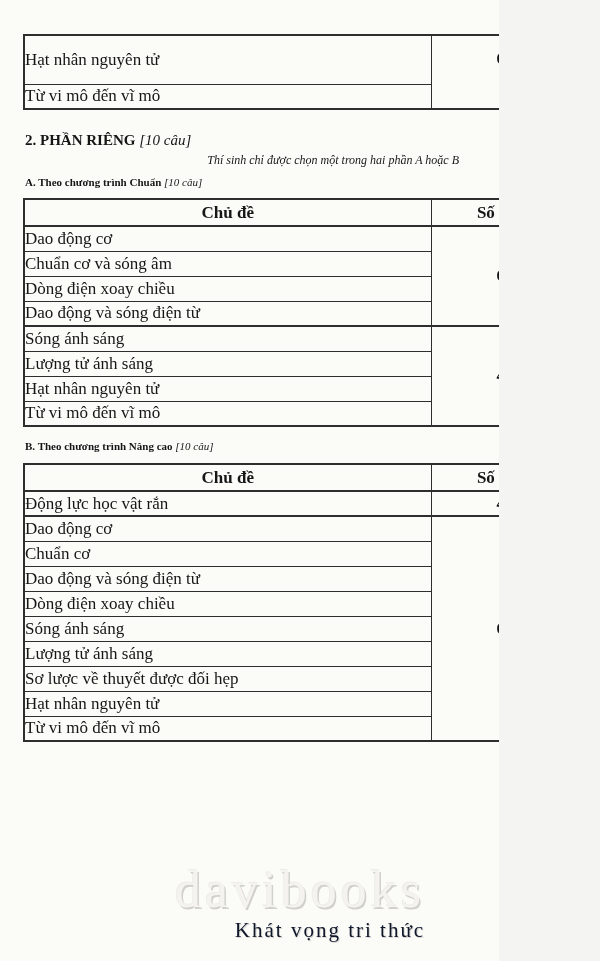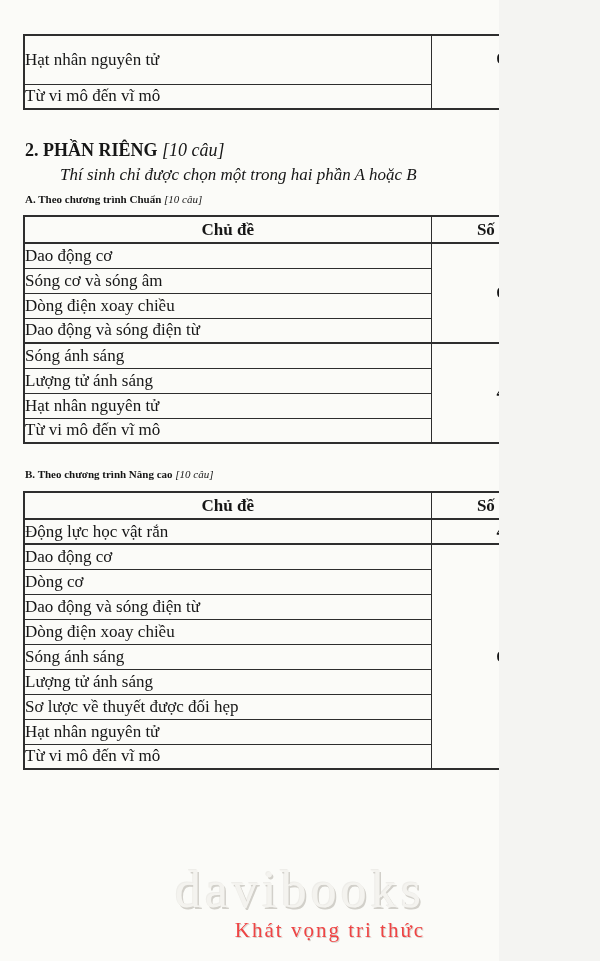--- a/index.html
+++ b/index.html
@@ -53,36 +53,36 @@
   
   .top-tbl { margin-top: 34px; }
   .top-tbl .r-tall td.topic { height: 49px; }
   .top-tbl td.count {
     vertical-align: top;
     padding-top: 13px;
   }
 
   
   .h-main {
-    margin: 30px 0 0 25px;
-    font-size: 18px;
+    margin: 22px 0 0 25px;
+    font-size: 15px;
     font-weight: normal;
   }
   .h-sub {
     margin: 8px 0 0 25px;
     font-size: 11px;
     font-weight: normal;
   }
-  .h-sub.b-head { margin-top: 24px; }
+  .h-sub.b-head { margin-top: 13px; }
   .b { font-weight: bold; }
   .i { font-style: italic; font-weight: normal; }
   .subtitle {
     margin: 4px 40px 0 60px;
-    text-align: left;
-    font-size: 17px;
+    text-align: right;
+    font-size: 12px;
   }
   .gap-a { margin-top: 10px; }
   .gap-b { margin-top: 11px; }
 
   
   .watermark {
     position: absolute;
     left: 0;
     width: 600px;
     top: 864px;
@@ -95,21 +95,21 @@
     letter-spacing: 4px;
     color: #f4f3ef;
     text-shadow: 1.5px 1.5px 0 #d2d0ca, -1px -1px 0 #eeede9;
     line-height: 1.0;
   }
   .wm-tagline {
     margin-top: 2px;
     margin-left: 60px;
     font-size: 21px;
     letter-spacing: 2px;
-    color: #ef4444;
+    color: #0f172a;
     text-shadow: 1px 1px 0 #d7d5d0;
   }
 
   
   .page-num {
     position: absolute;
     left: 551px;
     top: 916px;
     font-family: "Liberation Sans", sans-serif;
     font-size: 17px;
@@ -152,21 +152,21 @@
     <tbody>
       <tr class="hdr">
         <td>Chủ đề</td>
         <td>Số câu</td>
       </tr>
       <tr>
         <td class="topic">Dao động cơ</td>
         <td class="count" rowspan="4">6</td>
       </tr>
       <tr>
-          <td class="topic">Sóng cơ và sóng âm</td>
+          <td class="topic">Chuẩn cơ và sóng âm</td>
         </tr>
       <tr>
           <td class="topic">Dòng điện xoay chiều</td>
         </tr>
       <tr>
           <td class="topic">Dao động và sóng điện từ</td>
         </tr>
       <tr class="grp">
         <td class="topic">Sóng ánh sáng</td>
         <td class="count" rowspan="4">4</td>
@@ -197,21 +197,21 @@
       </tr>
       <tr>
         <td class="topic">Động lực học vật rắn</td>
         <td class="count">4</td>
       </tr>
       <tr class="grp">
         <td class="topic">Dao động cơ</td>
         <td class="count" rowspan="9">6</td>
       </tr>
       <tr>
-          <td class="topic">Dòng cơ</td>
+          <td class="topic">Chuẩn cơ</td>
         </tr>
       <tr>
           <td class="topic">Dao động và sóng điện từ</td>
         </tr>
       <tr>
           <td class="topic">Dòng điện xoay chiều</td>
         </tr>
       <tr>
           <td class="topic">Sóng ánh sáng</td>
         </tr>

